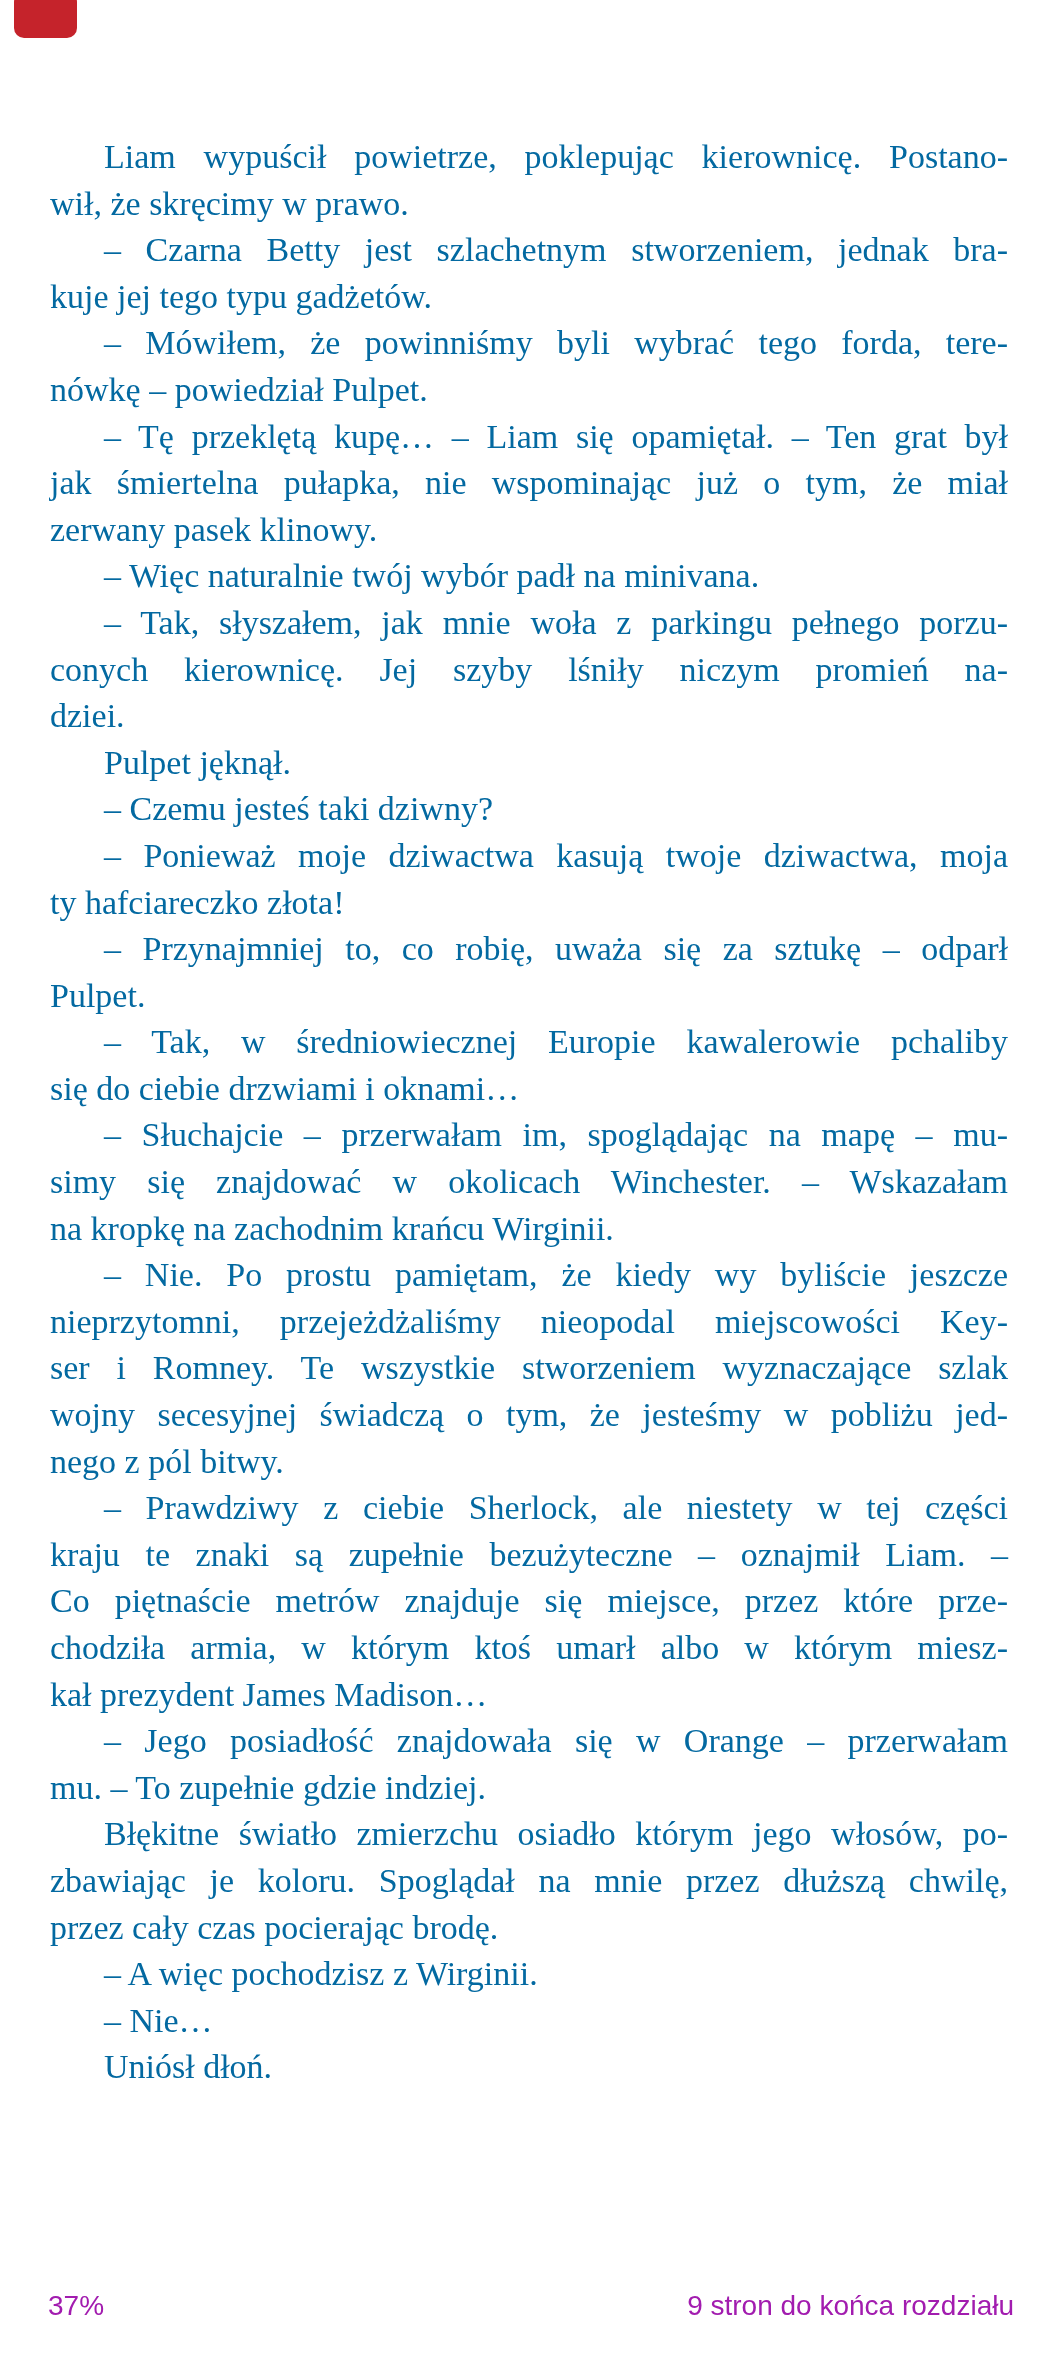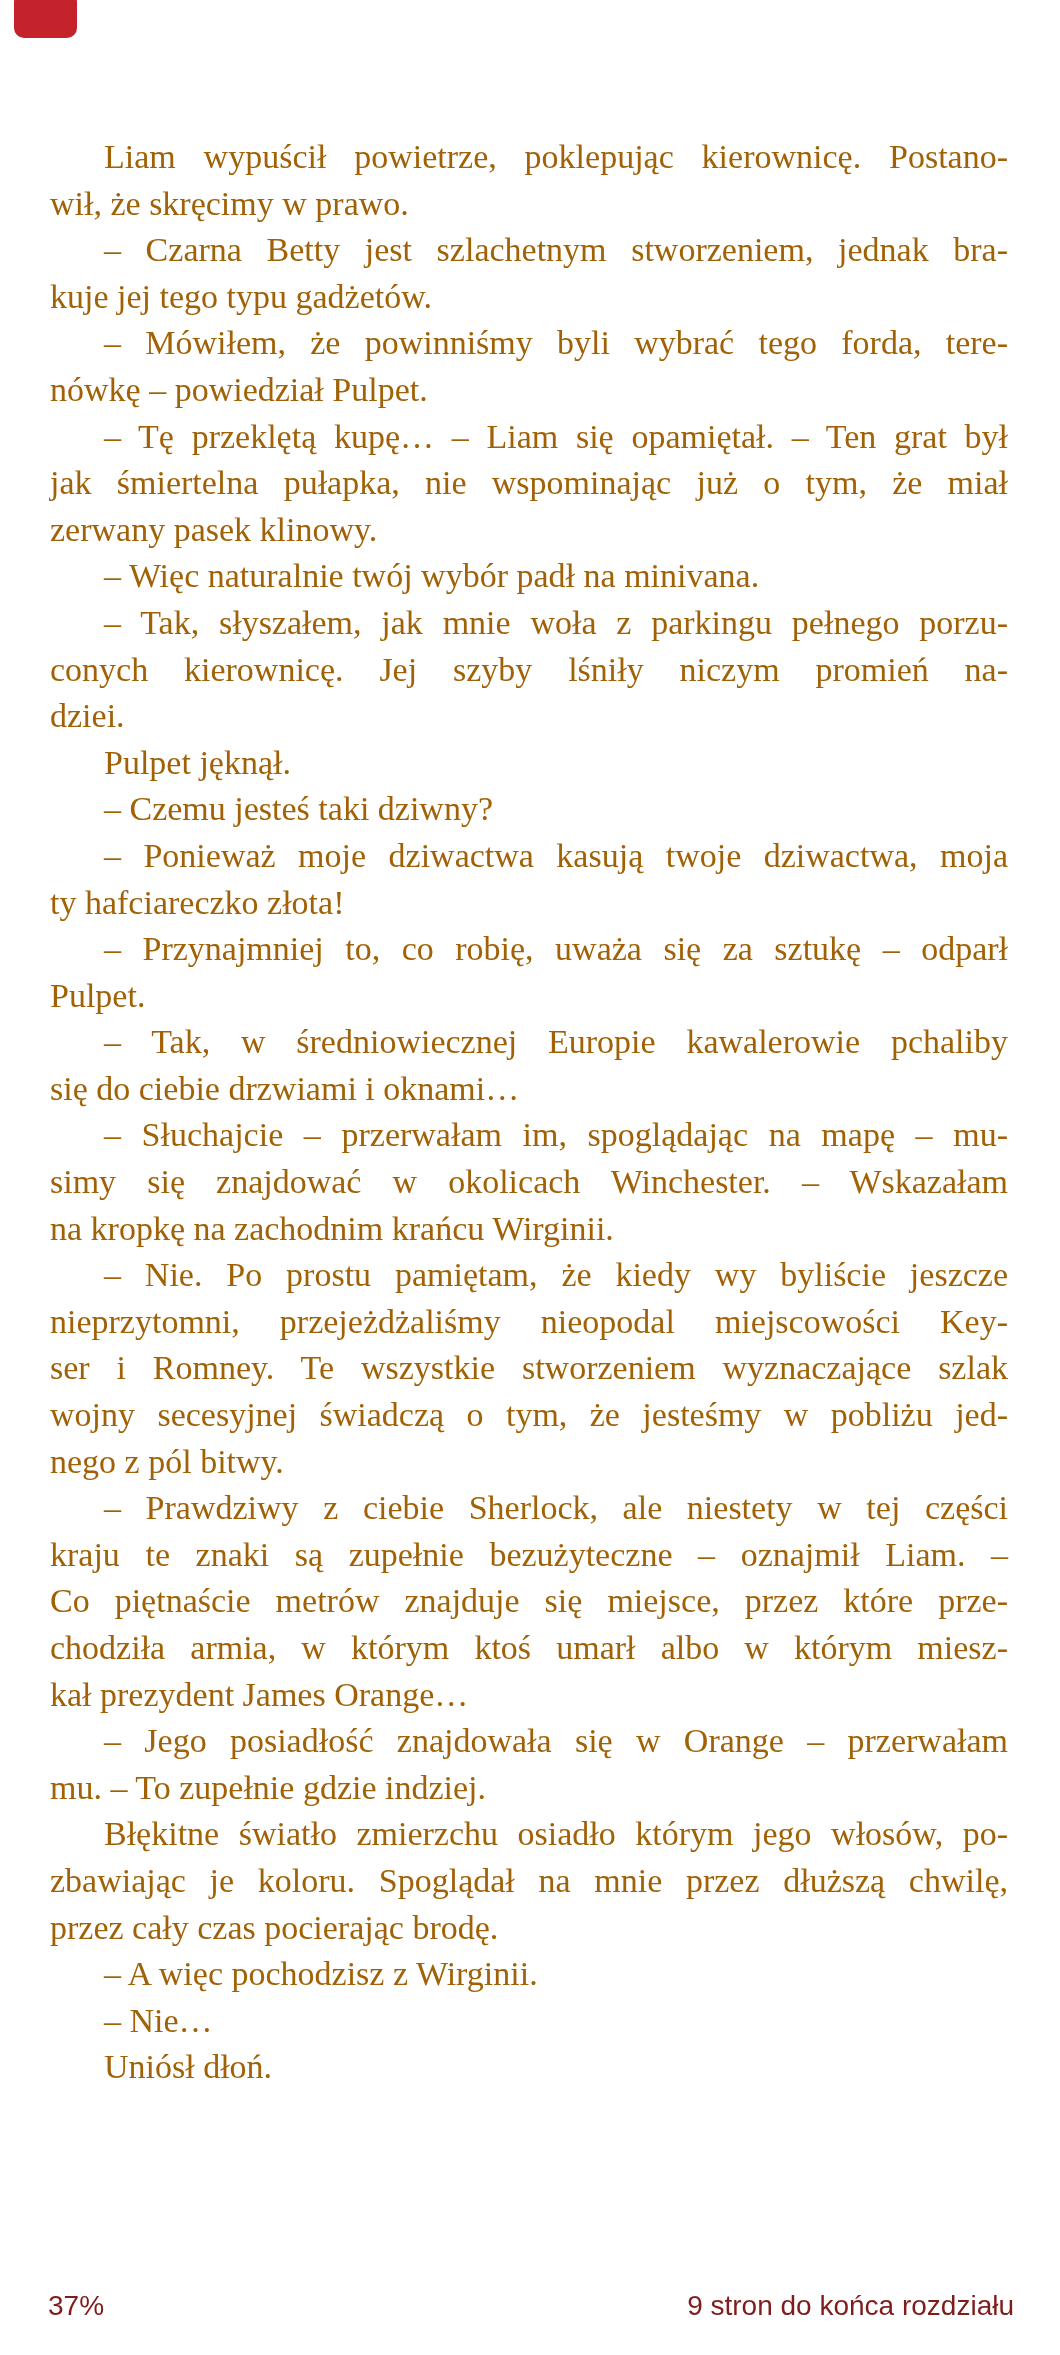--- a/index.html
+++ b/index.html
@@ -49,21 +49,21 @@
     color: #757575;
   }
 </style>
 </head>
 <body>
 
 <div class="screen" style="background: rgb(255, 255, 255);">
 
   <div class="record-badge" style="background: rgb(197, 35, 43);"></div>
 
-  <div class="page" style="color: #a16207;">
+  <div class="page" style="color: #0369a1;">
 
   <div class="para">
         <div class="line first">Liam wypuścił powietrze, poklepując kierownicę. Postano-</div>
         <div class="line last">wił, że skręcimy w prawo.</div>
       </div>
       <div class="para">
         <div class="line first">– Czarna Betty jest szlachetnym stworzeniem, jednak bra-</div>
         <div class="line last">kuje jej tego typu gadżetów.</div>
       </div>
       <div class="para">
@@ -111,21 +111,21 @@
         <div class="line">nieprzytomni, przejeżdżaliśmy nieopodal miejscowości Key-</div>
         <div class="line">ser i Romney. Te wszystkie stworzeniem wyznaczające szlak</div>
         <div class="line">wojny secesyjnej świadczą o tym, że jesteśmy w pobliżu jed-</div>
         <div class="line last">nego z pól bitwy.</div>
       </div>
       <div class="para">
         <div class="line first">– Prawdziwy z ciebie Sherlock, ale niestety w tej części</div>
         <div class="line">kraju te znaki są zupełnie bezużyteczne – oznajmił Liam. –</div>
         <div class="line">Co piętnaście metrów znajduje się miejsce, przez które prze-</div>
         <div class="line">chodziła armia, w którym ktoś umarł albo w którym miesz-</div>
-        <div class="line last">kał prezydent James Orange…</div>
+        <div class="line last">kał prezydent James Madison…</div>
       </div>
       <div class="para">
         <div class="line first">– Jego posiadłość znajdowała się w Orange – przerwałam</div>
         <div class="line last">mu. – To zupełnie gdzie indziej.</div>
       </div>
       <div class="para">
         <div class="line first">Błękitne światło zmierzchu osiadło którym jego włosów, po-</div>
         <div class="line">zbawiając je koloru. Spoglądał na mnie przez dłuższą chwilę,</div>
         <div class="line last">przez cały czas pocierając brodę.</div>
       </div>
@@ -133,18 +133,18 @@
         <div class="line first last">– A więc pochodzisz z Wirginii.</div>
       </div>
       <div class="para">
         <div class="line first last">– Nie…</div>
       </div>
       <div class="para">
         <div class="line first last">Uniósł dłoń.</div>
       </div>
     </div>
 
-  <div class="footer" style="color: #7f1d1d;">
+  <div class="footer" style="color: #a21caf;">
     <span>37%</span>
     <span>9 stron do końca rozdziału</span>
   </div>
 
 </div>
 
 </body></html>

